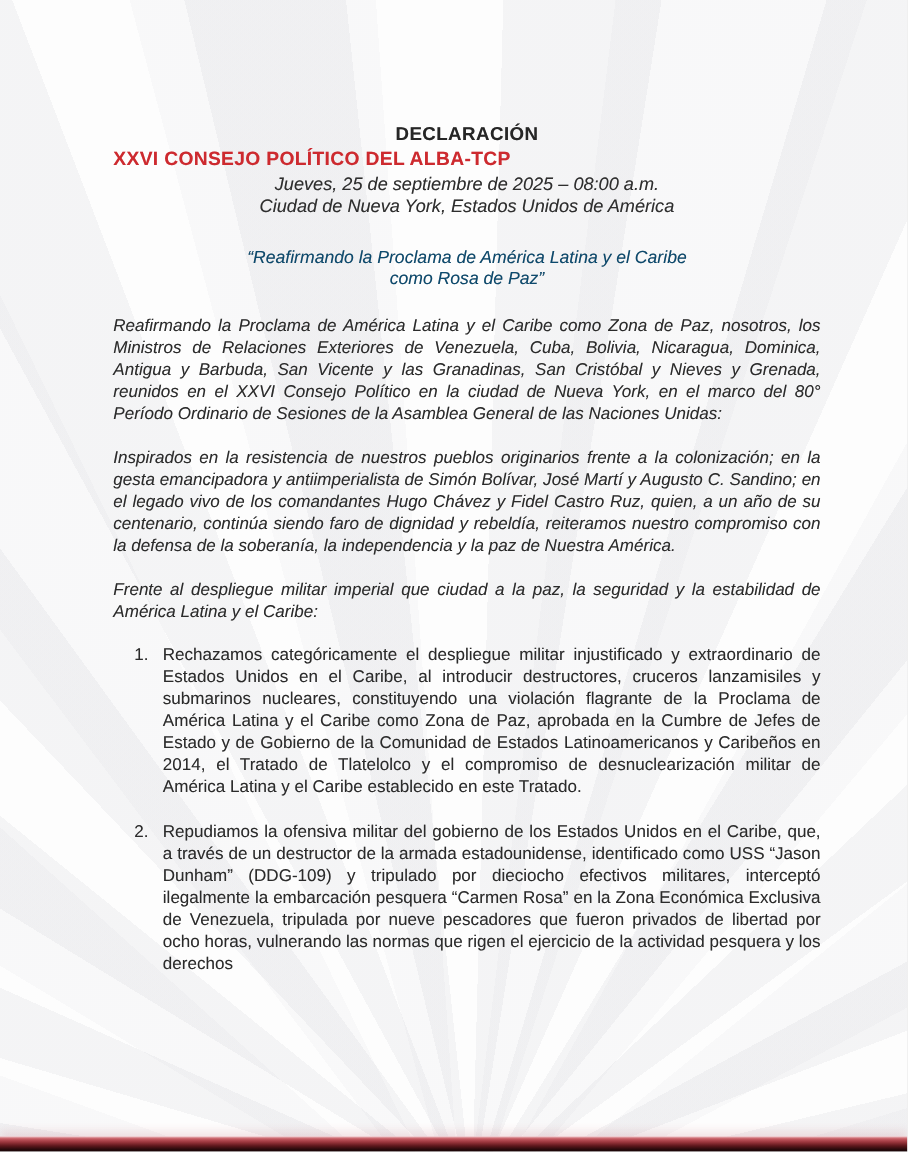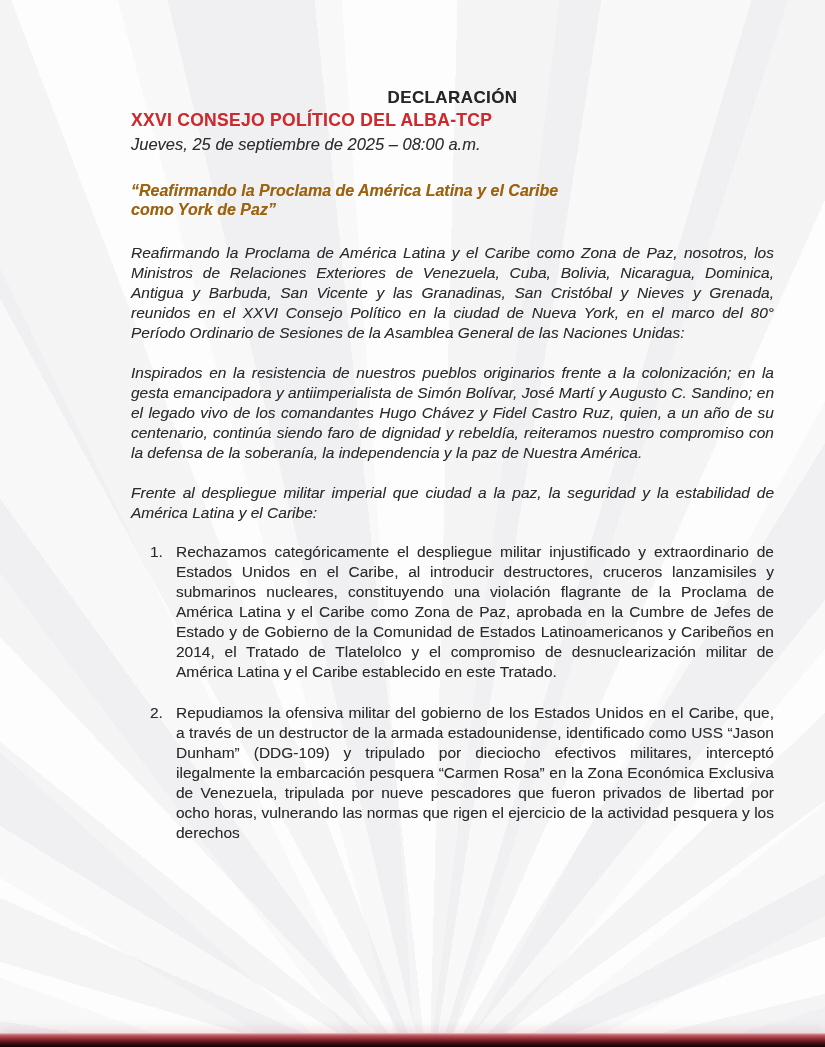--- a/index.html
+++ b/index.html
@@ -26,56 +26,56 @@
     background:
       repeating-conic-gradient(from -92deg at 51% 108%,
         rgba(255,255,255,0) 0deg 11deg,
         rgba(160,160,175,0.05) 11deg 22deg);
     pointer-events:none;
   }
   .content{
     position:absolute;
     left:103px;top:0;
     width:643px;
-    padding-top:88px;
-    margin-left:28px;
+    padding-top:112px;
   }
   .doc-title{
     text-align:center;
     font-weight:bold;
     font-size:17px;
     line-height:20px;
     letter-spacing:0.4px;
     color:#262626;
     text-shadow:0 0 0.5px rgba(38,38,38,.4);
   }
   .council-title{
     font-weight:bold;
     font-size:17.5px;
     line-height:21px;
     letter-spacing:0.3px;
     margin-top:2px;
     text-shadow:0 0 0.5px rgba(205,42,47,.35);
   }
   .date-line,.location-line{
-    text-align:left;
+    text-align:center;
     font-style:italic;
     font-size:16.5px;
     line-height:20px;
     color:#2e2e2e;
     text-shadow:0 0 0.5px rgba(46,46,46,.35);
   }
   .date-line{margin-top:3px;}
   .theme-quote{
     margin-top:27px;
-    font-weight:bold;
+    text-align:center;
+    font-weight:normal;
     font-style:italic;
     font-size:16px;
     line-height:19px;
-    color:#a16207;
+    color:#0c4a6e;
     text-shadow:0 0 0.5px rgba(38,38,38,.35);
   }
   .para{
     margin:0;
     margin-top:24px;
     font-size:15.5px;
     line-height:20px;
     text-align:justify;
     text-shadow:0 0 0.5px rgba(43,43,43,.3);
     font-style:italic;
@@ -116,24 +116,25 @@
   <div class="sunburst"></div>
   <div class="sunburst2"></div>
 
   <div class="content">
     <div class="doc-title">DECLARACIÓN</div>
 
     <div class="council-title" id="council-title" style="color: rgb(205, 42, 47);">XXVI CONSEJO POLÍTICO DEL ALBA-TCP</div>
 
     <div class="date-line">Jueves, 25 de septiembre de 2025 – 08:00 a.m.</div>
 
+    <div class="location-line">Ciudad de Nueva York, Estados Unidos de América</div>
 
     <div class="theme-quote">
       <div>“Reafirmando la Proclama de América Latina y el Caribe</div>
-      <div>como York de Paz”</div>
+      <div>como Rosa de Paz”</div>
     </div>
 
     <p class="para">Reafirmando la Proclama de América Latina y el Caribe como Zona de Paz, nosotros, los Ministros de Relaciones Exteriores de Venezuela, Cuba, Bolivia, Nicaragua, Dominica, Antigua y Barbuda, San Vicente y las Granadinas, San Cristóbal y Nieves y Grenada, reunidos en el XXVI Consejo Político en la ciudad de Nueva York, en el marco del 80° Período Ordinario de Sesiones de la Asamblea General de las Naciones Unidas:</p>
 
     <p class="para">Inspirados en la resistencia de nuestros pueblos originarios frente a la colonización; en la gesta emancipadora y antiimperialista de Simón Bolívar, José Martí y Augusto C. Sandino; en el legado vivo de los comandantes Hugo Chávez y Fidel Castro Ruz, quien, a un año de su centenario, continúa siendo faro de dignidad y rebeldía, reiteramos nuestro compromiso con la defensa de la soberanía, la independencia y la paz de Nuestra América.</p>
 
     <p class="para">Frente al despliegue militar imperial que ciudad a la paz, la seguridad y la estabilidad de América Latina y el Caribe:</p>
 
     <div class="list">
       <div class="list-item">

